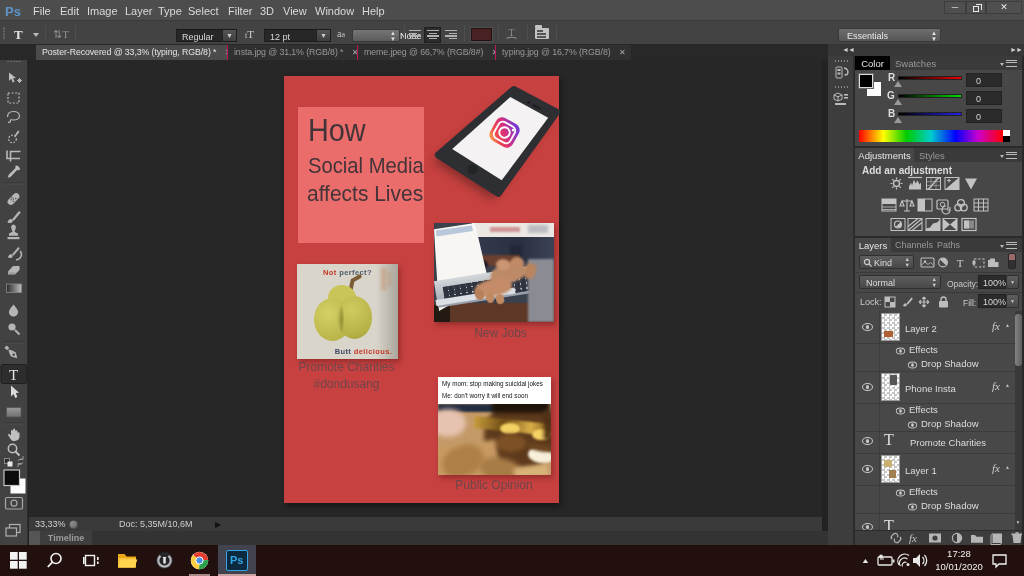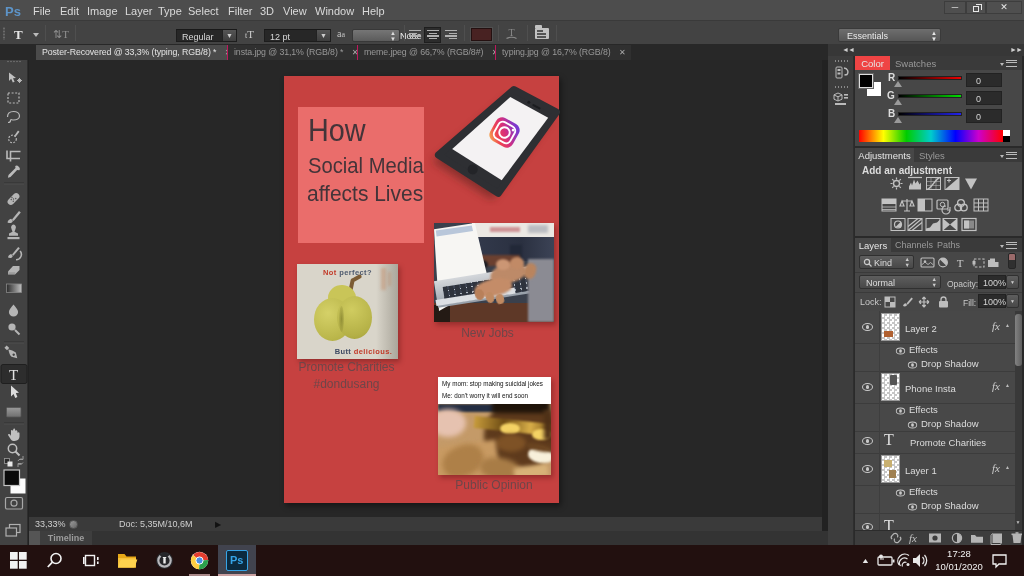--- a/index.html
+++ b/index.html
@@ -354,21 +354,21 @@
       <div class="abs" style="left:94px; top:36px; width:26px; height:63px; background:#8b8b93; filter:blur(1px);"></div>
       <div class="abs" style="left:56px; top:40px; width:36px; height:20px; background:#bd8a68; border-radius:50% 50% 40% 45%; transform:rotate(-16deg); filter:blur(1px);"></div>
       <div class="abs" style="left:62px; top:36px; width:14px; height:11px; background:#cb9674; border-radius:50%; filter:blur(.9px);"></div>
       <div class="abs" style="left:76px; top:34px; width:14px; height:12px; background:#c18a66; border-radius:50%; filter:blur(.9px);"></div>
       <div class="abs" style="left:90px; top:40px; width:12px; height:16px; background:#b9845e; border-radius:45%; filter:blur(.9px); transform:rotate(18deg);"></div>
       <div class="abs" style="left:40px; top:56px; width:38px; height:17px; background:#c48c68; border-radius:55% 45% 40% 50%; transform:rotate(-12deg); filter:blur(1px);"></div>
       <div class="abs" style="left:41px; top:66px; width:9px; height:11px; background:#b8805a; border-radius:50%; filter:blur(.7px); transform:rotate(-16deg);"></div>
       <div class="abs" style="left:52px; top:69px; width:8px; height:11px; background:#c08a62; border-radius:45%; filter:blur(.7px); transform:rotate(-14deg);"></div>
       <div class="abs" style="left:62px; top:71px; width:8px; height:10px; background:#c08a62; border-radius:45%; filter:blur(.7px); transform:rotate(-14deg);"></div>
     </div>
-    <div class="abs cap" style="left:141px; top:249px; width:126px; text-align:center;">New Jobs</div>
+    <div class="abs cap" style="left:154px; top:249px; width:126px; text-align:center;">New Jobs</div>
 
     <div class="abs" id="memeimg" style="left:154.5px; top:301.5px; width:113px; height:98px; background:#fff; overflow:hidden; box-shadow:2px 3px 5px rgba(60,10,10,.35);">
       <div class="abs" style="left:4px; top:3px; font-size:6.3px; color:#111;">My mom: stop making suicidal jokes</div>
       <div class="abs" style="left:4px; top:14.5px; font-size:6.3px; color:#111;">Me: don't worry it will end soon</div>
       <div class="abs" style="left:0; top:27px; width:113px; height:71px; background:#c49a68; overflow:hidden;">
         <div class="abs" style="left:0; top:0; width:62px; height:8px; background:#232d42; filter:blur(1.2px);"></div>
         <div class="abs" style="left:-8px; top:5px; width:36px; height:28px; background:#e6c2b0; border-radius:50%; filter:blur(2.5px);"></div>
         <div class="abs" style="left:46px; top:-2px; width:72px; height:66px; background:#5e3a1c; border-radius:48% 45% 40% 45%; filter:blur(2px);"></div>
         <div class="abs" style="left:54px; top:-5px; width:58px; height:14px; background:#1e1309; filter:blur(2px);"></div>
         <div class="abs" style="left:36px; top:16px; width:78px; height:12px; background:linear-gradient(90deg,#c89c3c,#6e4c14 38%,#d8ae48 72%,#7c5618); filter:blur(1.2px); transform:rotate(6deg);"></div>
@@ -425,21 +425,21 @@
           <rect x="11" y="3" width="4" height="1.6" fill="#bbb"></rect>
           <rect x="11" y="6" width="4" height="1.6" fill="#bbb"></rect>
           <rect x="2" y="12" width="11" height="2" fill="#bbb"></rect>
         </svg>
     </div>
   </div>
 
   <div class="abs" style="left:194px; top:12px; width:2px; height:489px; background:#282828;"></div>
 
   <div class="abs" style="left:27px; top:12px; width:167px; height:14px; background:#3a3a3a;">
-    <div class="abs ptab" style="left:0; top:0; width:35px; height:14px; background:#ef4444; color:#e6e6e6; text-align:center; line-height:15px; font-size:9.5px;">Color</div>
+    <div class="abs ptab" style="left:0; top:0; width:35px; height:14px; background:#000000; color:#e6e6e6; text-align:center; line-height:15px; font-size:9.5px;">Color</div>
     <div class="abs ptab" style="left:40px; top:2px; color:#999; font-size:9.5px;">Swatches</div>
     <div class="abs pmenu" style="left:151px; top:4px;"></div>
   </div>
   <div class="abs panelbody" style="left:27px; top:26px; width:167px; height:76px;">
     <div class="abs" style="left:12px; top:12px; width:14px; height:14px; background:#fff;"></div>
     <div class="abs" style="left:4px; top:4px; width:14px; height:14px; background:#000; border:1px solid #ddd; outline:1px solid #666;"></div>
     <div class="abs slbl" style="left:33px; top:2px;">R</div>
     <div class="abs strack" style="left:43px; top:5.5px; background:linear-gradient(90deg,#000,#e00);"></div>
     <div class="abs sthumb" style="left:39px; top:10.5px;"></div>
     <div class="abs pfield" style="left:111px; top:3px; width:36px; height:14px;">

